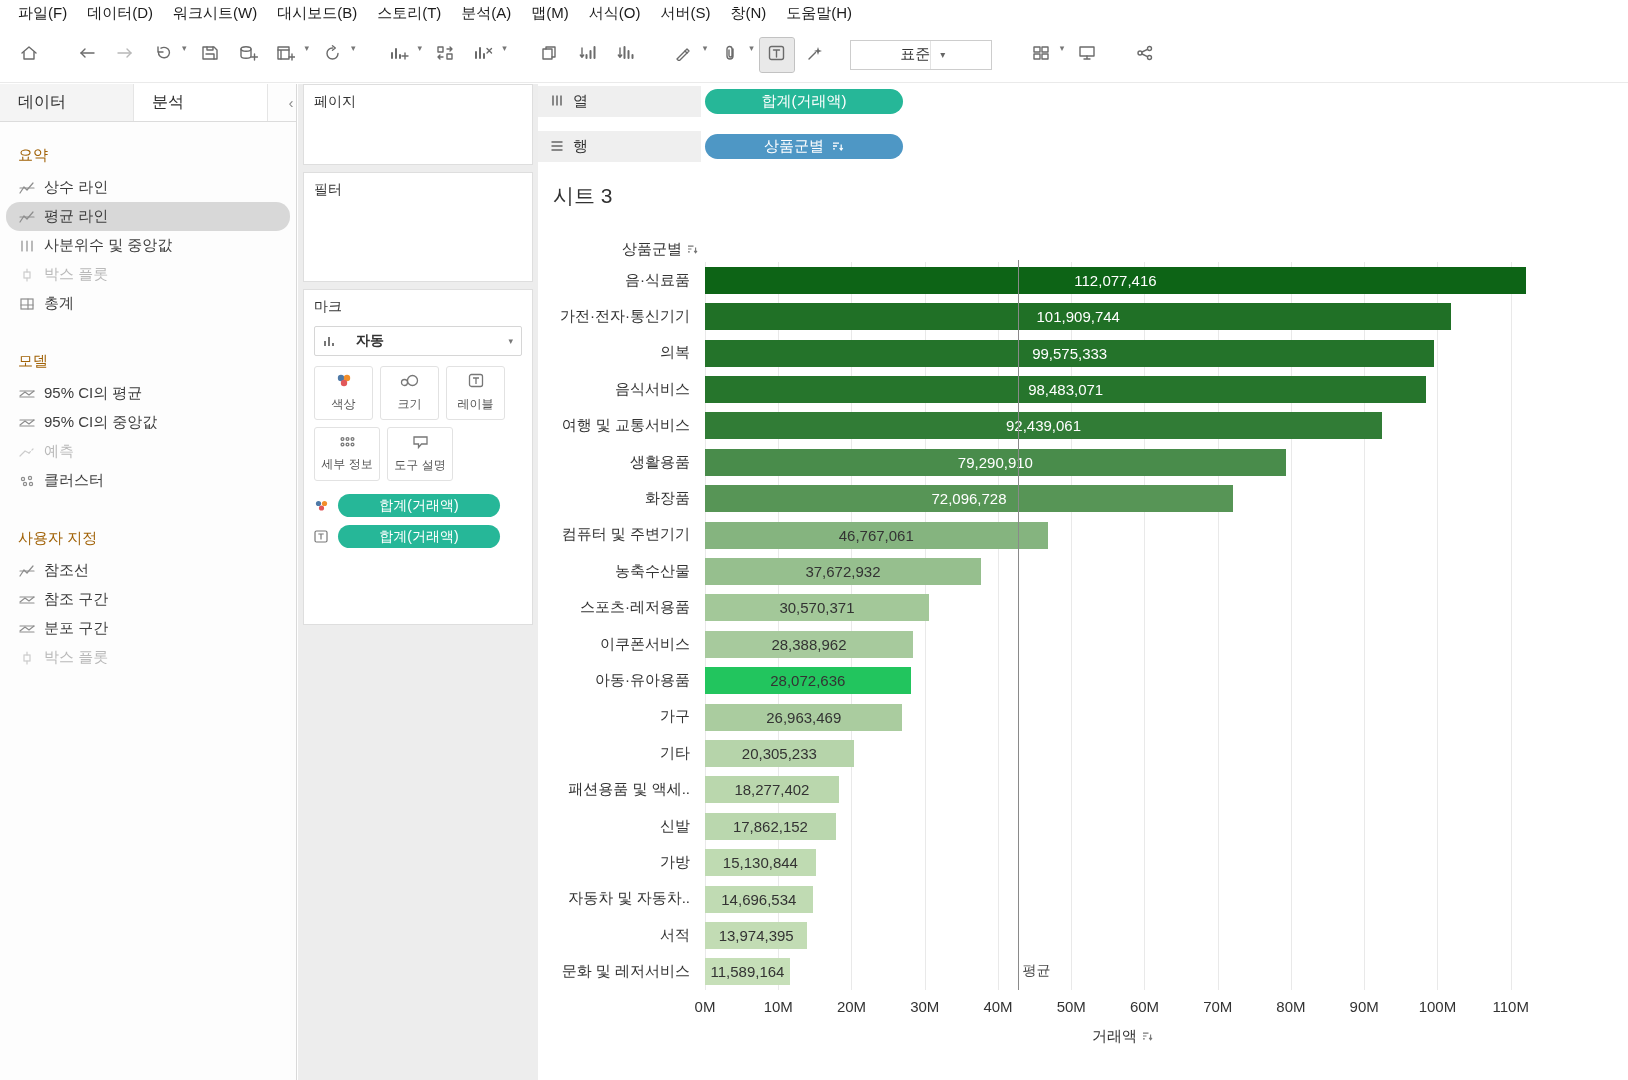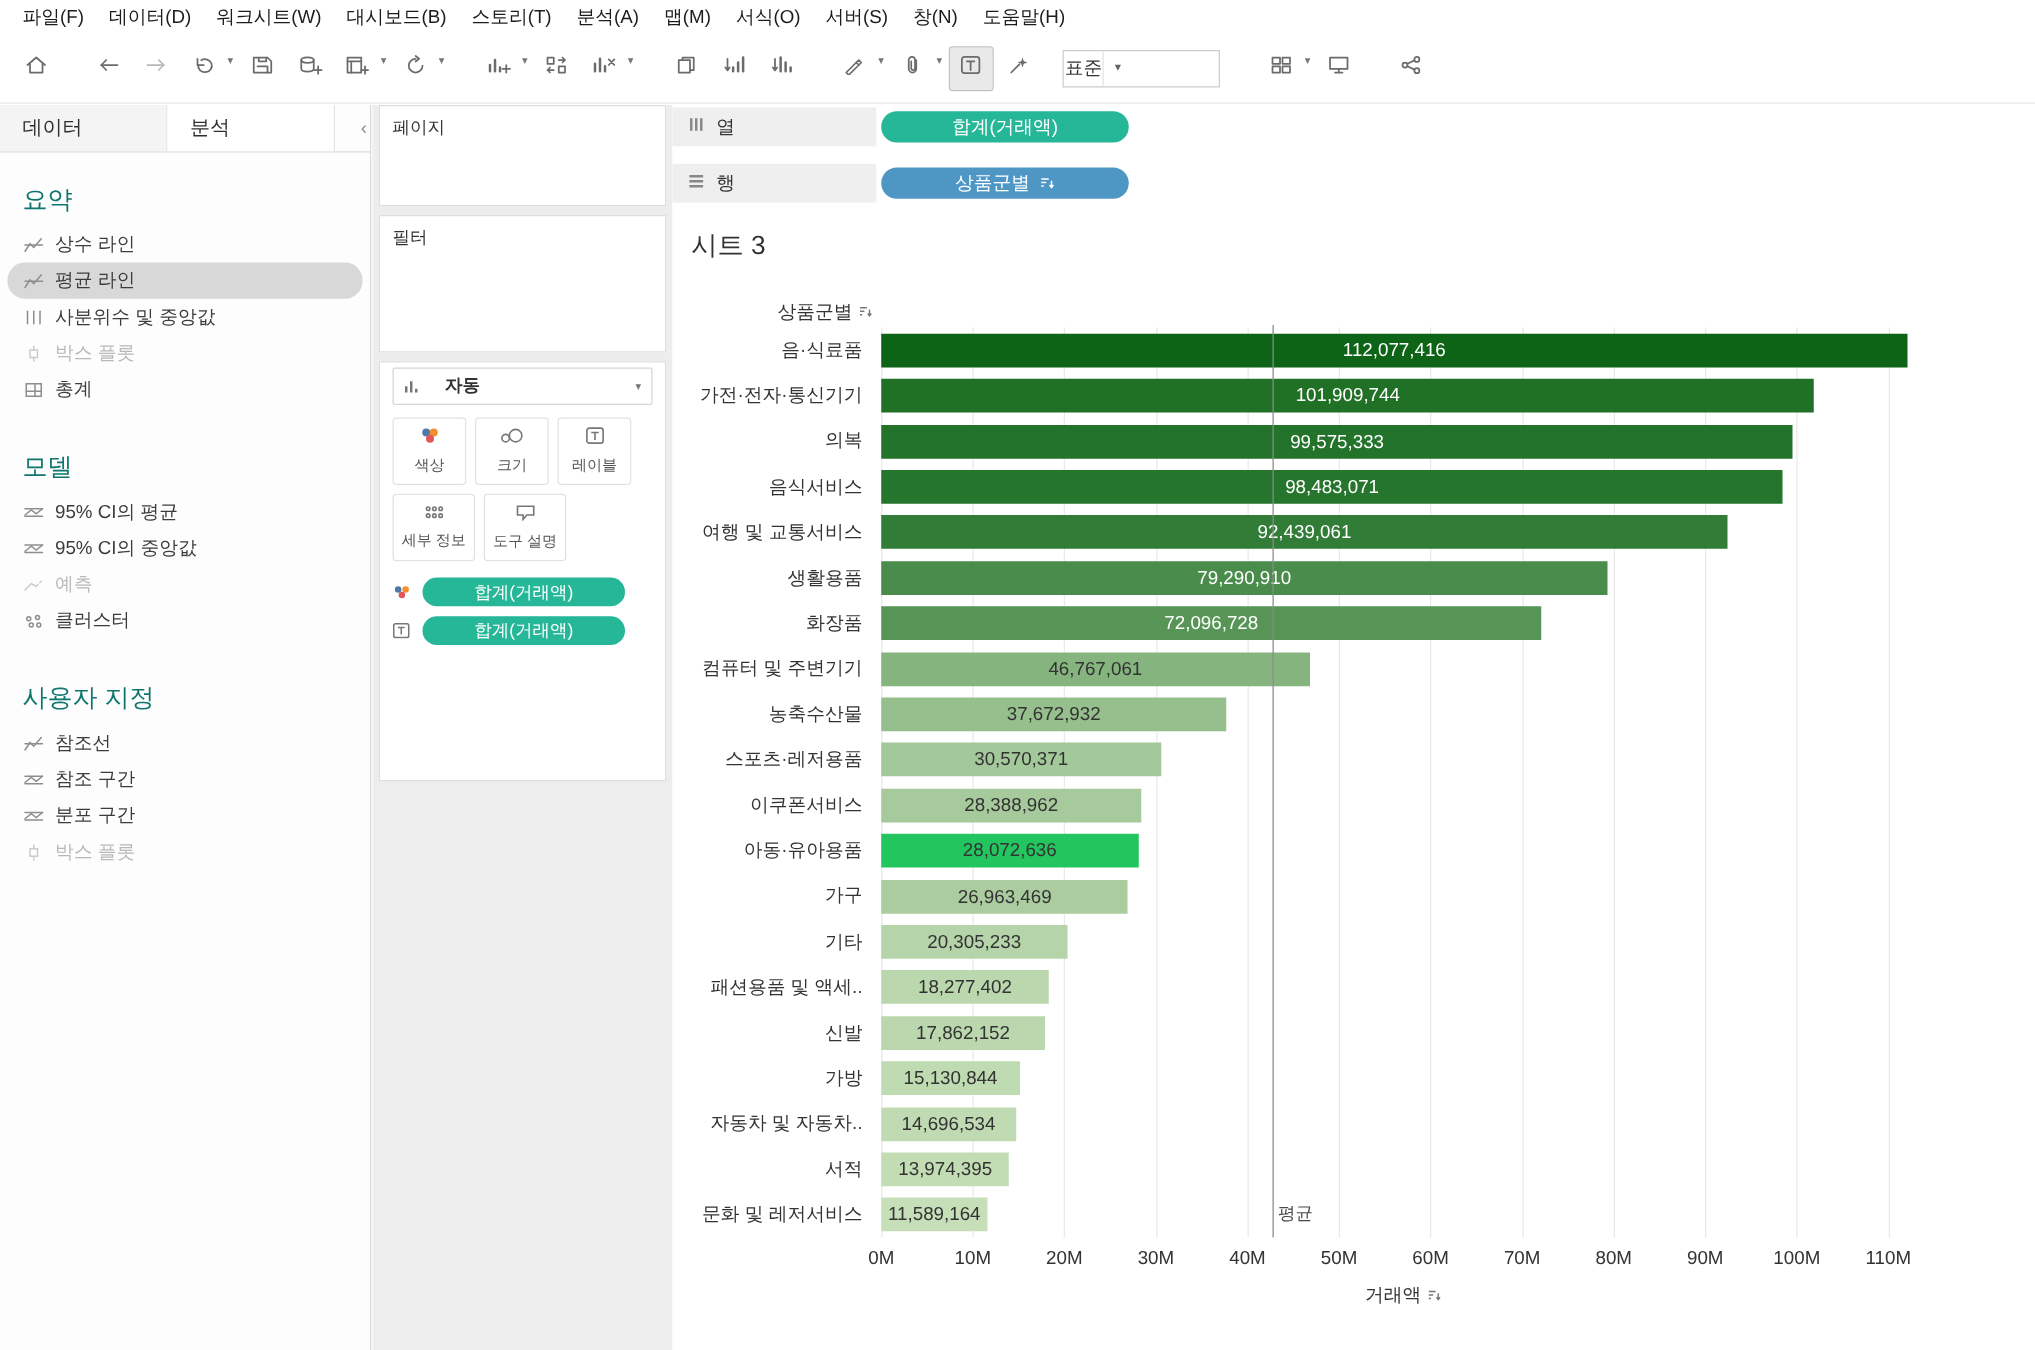--- a/index.html
+++ b/index.html
@@ -16,32 +16,32 @@
 
   
   .toolbar { height:56px; display:flex; align-items:center; padding-left:12px; background:#fff; border-bottom:1px solid #eaeaea; }
   .tb-btn { height:34px; min-width:34px; display:flex; align-items:center; justify-content:center; margin-right:4px; border-radius:2px; }
   .tb-btn svg { stroke:#6b6b6b; fill:none; stroke-width:1.4; stroke-linecap:round; stroke-linejoin:round; }
   .tb-btn.dim svg { stroke:#b8b8b8; }
   .tb-btn.active { background:#e9e9e9; outline:1px solid #c2c2c2; }
   .tb-caret { font-size:9px; color:#777; margin:8px 6px 0 -2px; align-self:flex-start; line-height:26px; }
   .gap { width:20px; }
   .gap-sm { width:10px; }
-  .fit-select { width:126px; height:30px; border:1px solid #cdcdcd; display:flex; align-items:center; justify-content:flex-start; font-size:15px; color:#333; padding-left:1px; margin:0 12px 0 4px; background:#fff; }
+  .fit-select { width:142px; height:30px; border:1px solid #cdcdcd; display:flex; align-items:center; justify-content:center; font-size:15px; color:#333; padding-left:13px; margin:0 12px 0 4px; background:#fff; }
   .fit-select .caret-box { width:24px; height:100%; display:flex; align-items:center; justify-content:center; border-left:1px solid #e3e3e3; color:#666; font-size:10px; }
 
   
   .left-panel { position:absolute; top:84px; left:0; width:297px; bottom:0; background:#fdfdfd; border-right:1px solid #d9d9d9; }
   .tabs { height:38px; display:flex; border-bottom:1px solid #dcdcdc; }
   .tab { flex:1; display:flex; align-items:center; padding-left:18px; font-size:16px; color:#2e2e2e; border-right:1px solid #e5e5e5; }
   .tab.inactive { background:#f4f4f4; }
   .tab.active { background:#ffffff; }
   .collapse { width:28px; display:flex; align-items:center; justify-content:center; color:#8a8a8a; font-size:15px; border-right:none; flex:none; }
   .an-content { padding-top:12px; }
-  .an-section-title { font-size:20px; color:#0f766e; padding:8px 0 8px 18px; margin-top:4px; }
+  .an-section-title { font-size:15px; color:#a16207; padding:8px 0 8px 18px; margin-top:4px; }
   .an-section-title.spaced { margin-top:26px; }
   .an-item { height:29px; display:flex; align-items:center; margin:0 6px; padding-left:13px; border-radius:14px; font-size:15px; color:#3c3c3c; white-space:nowrap; }
   .an-item.selected { background:#d8d8d8; }
   .an-item.disabled { color:#b9b9b9; }
   .an-icon { width:25px; display:flex; align-items:center; }
   .an-icon svg { stroke:#8d8d8d; fill:none; stroke-width:1.2; stroke-linecap:round; }
   .an-item.disabled .an-icon svg { stroke:#cccccc; }
 
   
   .middle-panel { position:absolute; top:84px; left:298px; width:240px; bottom:0; background:#ededed; }
@@ -412,20 +412,21 @@
 </div>
 
 <div class="middle-panel">
   <div class="card pages">
     <div class="card-title">페이지</div>
   </div>
   <div class="card filters">
     <div class="card-title">필터</div>
   </div>
   <div class="card marks">
+    <div class="card-title">마크</div>
     <div class="mark-type">
       <span class="mark-type-left">
         <span><svg width="13" height="12" viewBox="0 0 13 12" fill="none">
               <path d="M2 11 V6 M6 11 V2 M10 11 V8" stroke-width="2"></path>
             </svg></span>
         <span>자동</span>
       </span>
       <span class="caret">▾</span>
     </div>
     <div class="mark-btn-grid">

